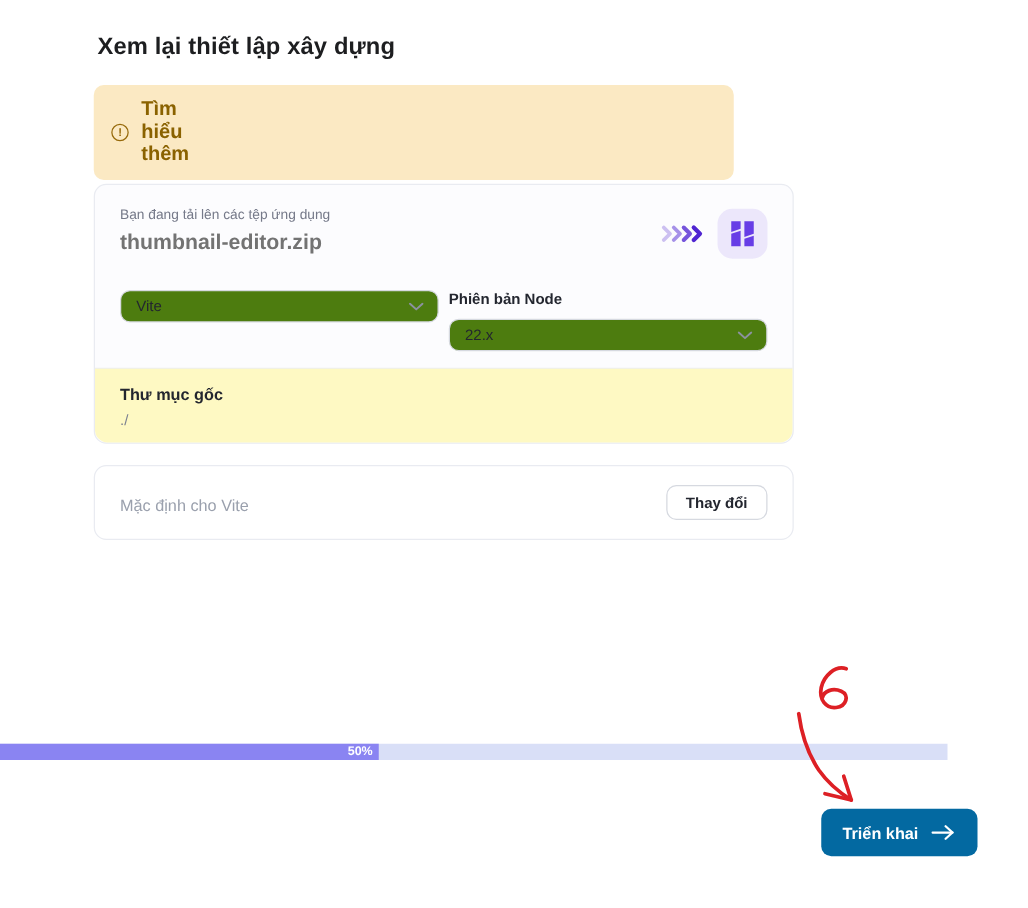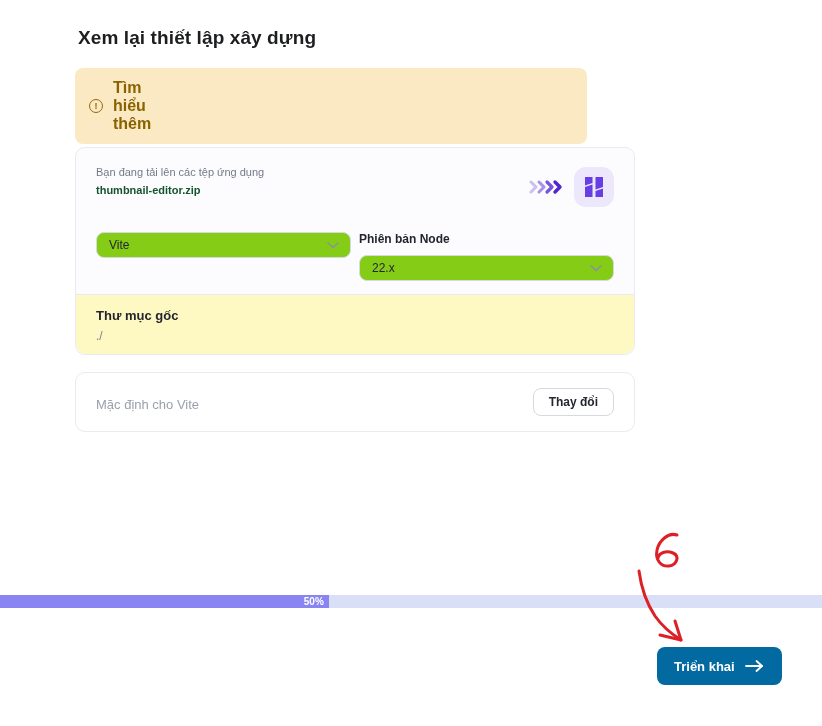--- a/index.html
+++ b/index.html
@@ -50,36 +50,36 @@
 
   
   .card {
     position: absolute; left: 75px; width: 560px;
     border: 1px solid #e9ebf1; border-radius: 10px;
   }
   .card1 { top: 147px; height: 208px; background: #fcfcfe; }
   .card1-top { padding: 18px 20px 0; }
   .upload-row { display: flex; justify-content: space-between; align-items: flex-start; }
   .upload-muted { font-size: 11px; color: #757989; }
-  .filename { font-size: 11px; font-weight: 700; color: #14532d; margin-top: 6px; }
+  .filename { font-size: 17px; font-weight: 700; color: #737373; margin-top: 6px; }
   .logo-side { display: flex; align-items: center; gap: 9px; margin-top: 1px; }
   .fast-forward { display: block; }
   .logo-tile {
     width: 40px; height: 40px; border-radius: 12px;
     background: #ece7fb;
     display: flex; align-items: center; justify-content: center;
   }
 
   .selects-row { display: flex; gap: 8px; margin-top: 25px; }
   .field { flex: 1; min-width: 0; }
   .field-label { font-size: 12px; font-weight: 700; color: #23262f; margin-bottom: 9px; }
   .select {
     height: 26px;
     border: 1px solid #d6d9e0; border-radius: 8px;
-    background: #84cc16;
+    background: #4d7c0f;
     display: flex; align-items: center; justify-content: space-between;
     padding: 0 11px 0 12px;
     font-size: 12px; color: #23262f;
     cursor: pointer;
   }
 
   .root-section {
     position: absolute; left: 0; right: 0; bottom: 0; height: 60px;
     border-top: 1px solid #e9ebf1;
     background: #fef9c3;
@@ -102,21 +102,21 @@
     border-radius: 8px;
     padding: 6px 15px;
     font-size: 12px; font-weight: 700; color: #23262f;
     font-family: inherit;
     cursor: pointer;
   }
 
   
   .progress-track {
     position: absolute; left: 0; top: 595px;
-    width: 822px; height: 13px;
+    width: 758px; height: 13px;
     background: #d9dff7;
   }
   .progress-fill {
     height: 100%; width: 40%;
     background: #8a84f2;
     display: flex; align-items: center; justify-content: flex-end;
   }
   .progress-label { color: #ffffff; font-size: 10px; font-weight: 700; padding-right: 5px; }
 
   

